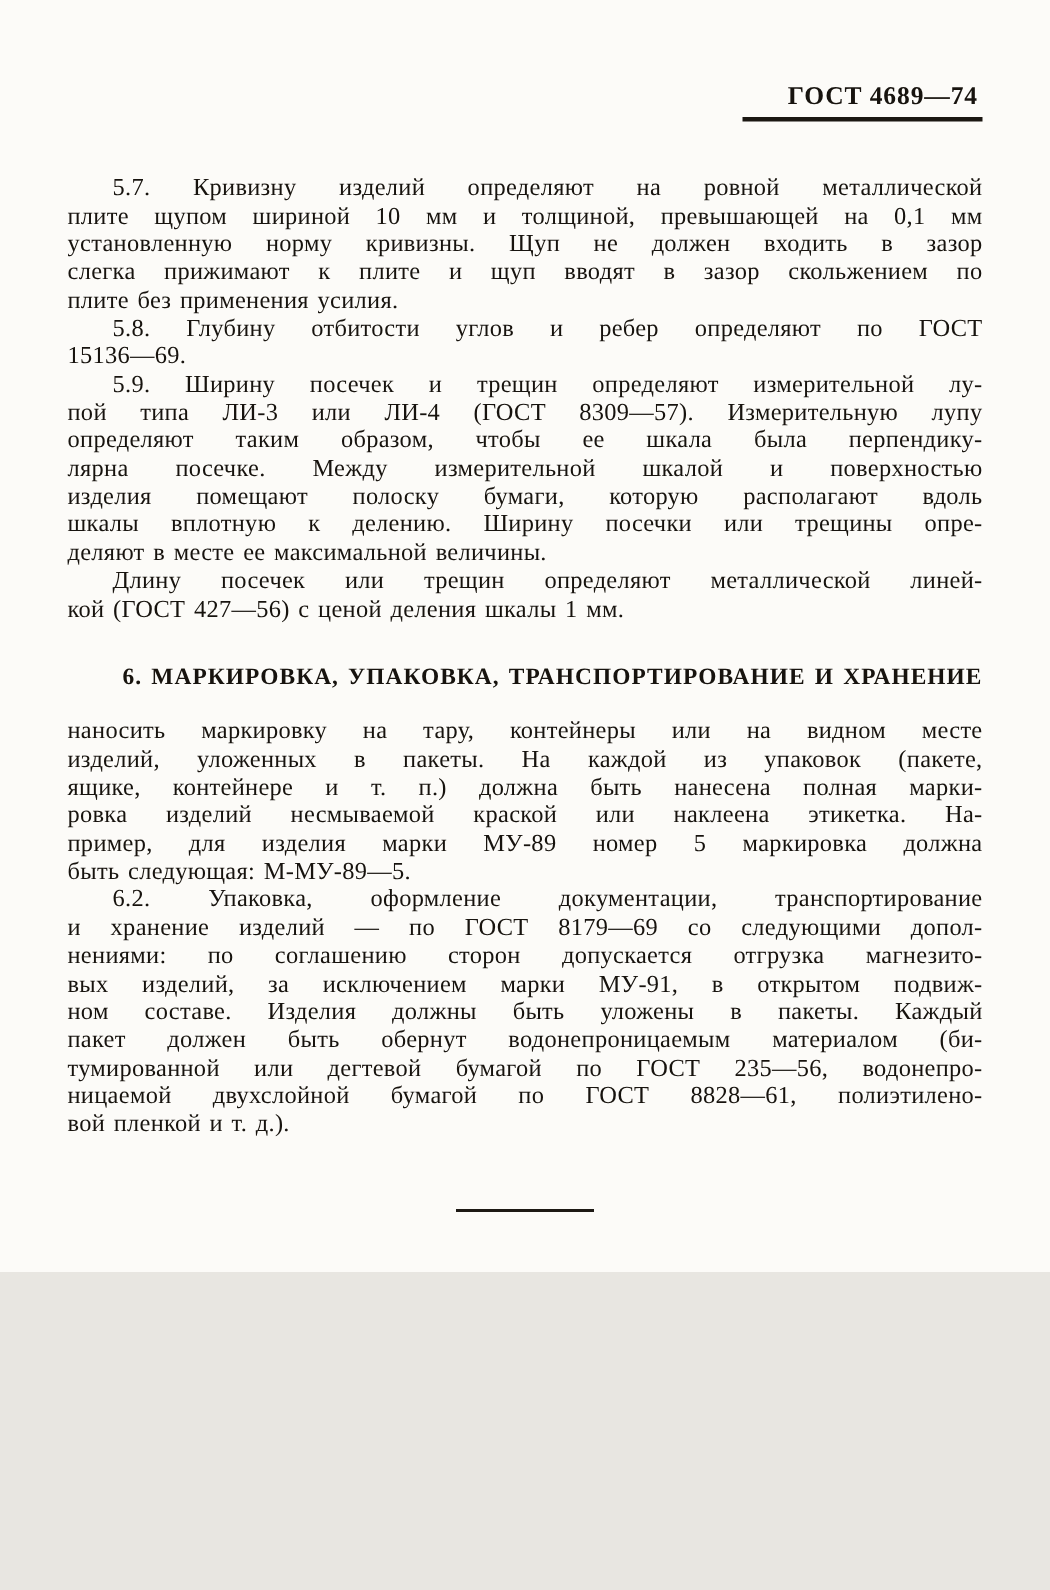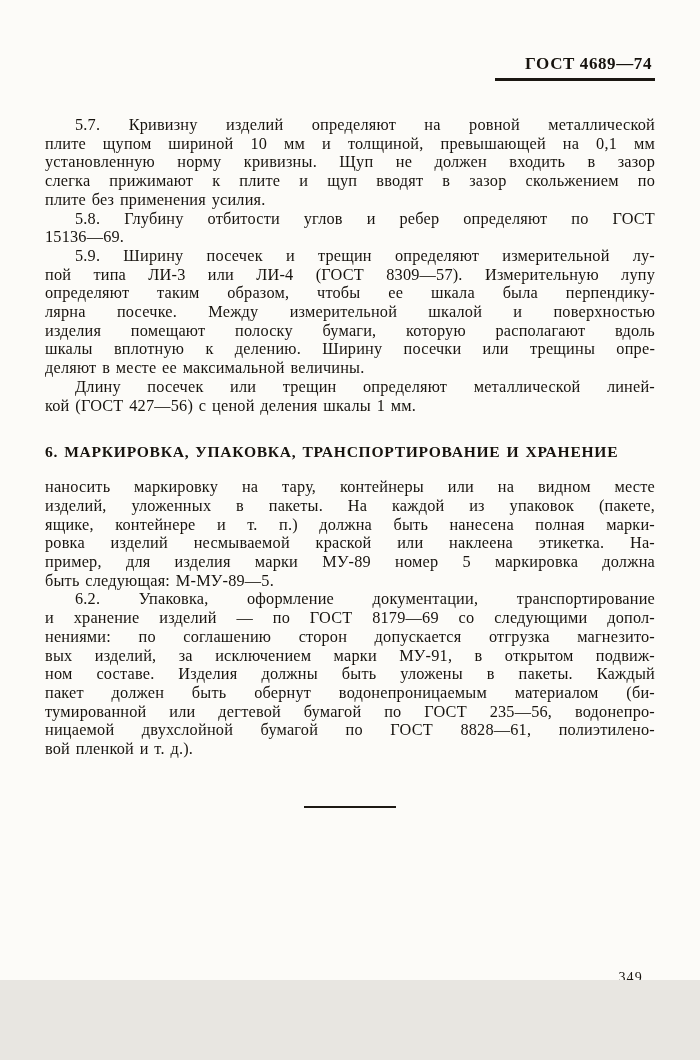--- a/index.html
+++ b/index.html
@@ -3,21 +3,21 @@
 <meta charset="utf-8">
 <style>
   html, body {
     margin: 0;
     padding: 0;
     background: #e8e6e1;
   }
   .page {
     position: relative;
     width: 700px;
-    height: 980px;
+    height: 848px;
     margin: 0 auto;
     background: #fcfbf8;
     color: #17130e;
     font-family: "Liberation Serif", "DejaVu Serif", serif;
     overflow: hidden;
   }
   .content {
     padding: 54px 45px 0 45px; 
   }
   
@@ -54,21 +54,21 @@
   .line.indent {
     text-indent: 30px;
   }
   
   .section-heading {
     margin: 27px 0 17px 0;
     font-weight: bold;
     font-size: 15.6px;
     line-height: 19px;
     letter-spacing: 0.7px;
-    text-align: left;
+    text-align: right;
     white-space: nowrap;
   }
   
   .footnote-rule {
     width: 92px;
     height: 0;
     border: none;
     border-top: 2px solid #1d1914;
     margin: 47px auto 0 auto;
   }

